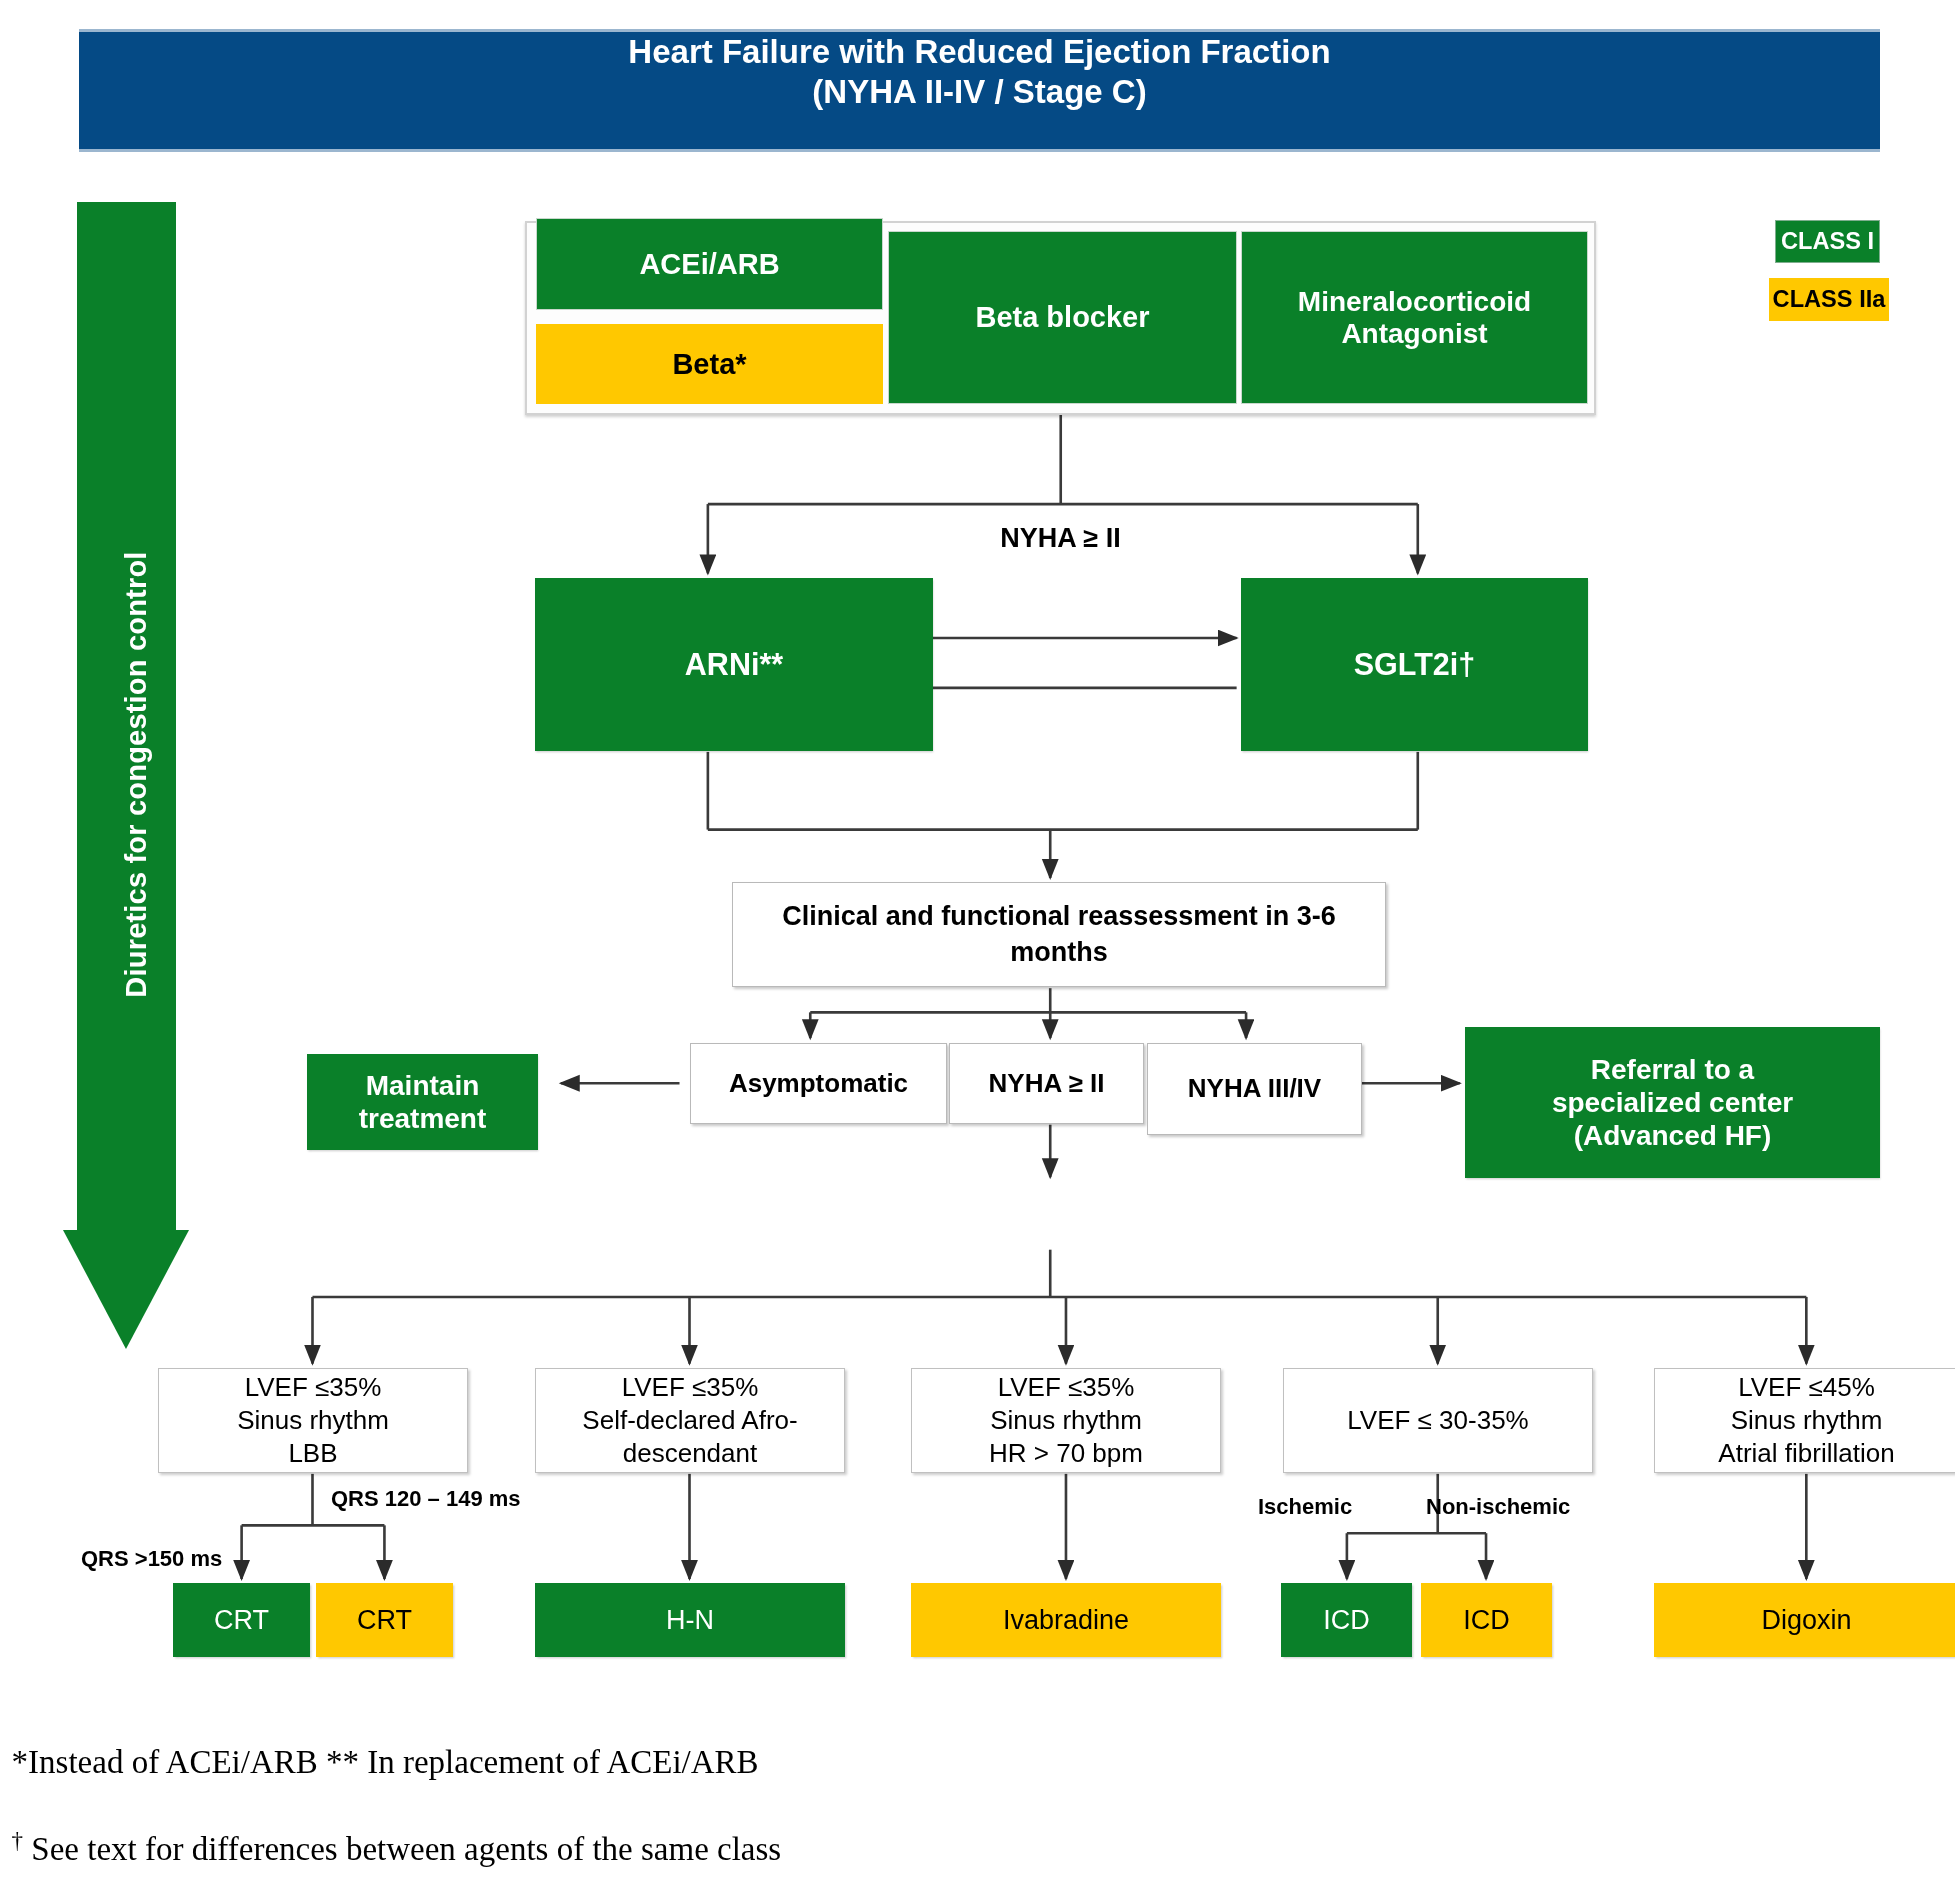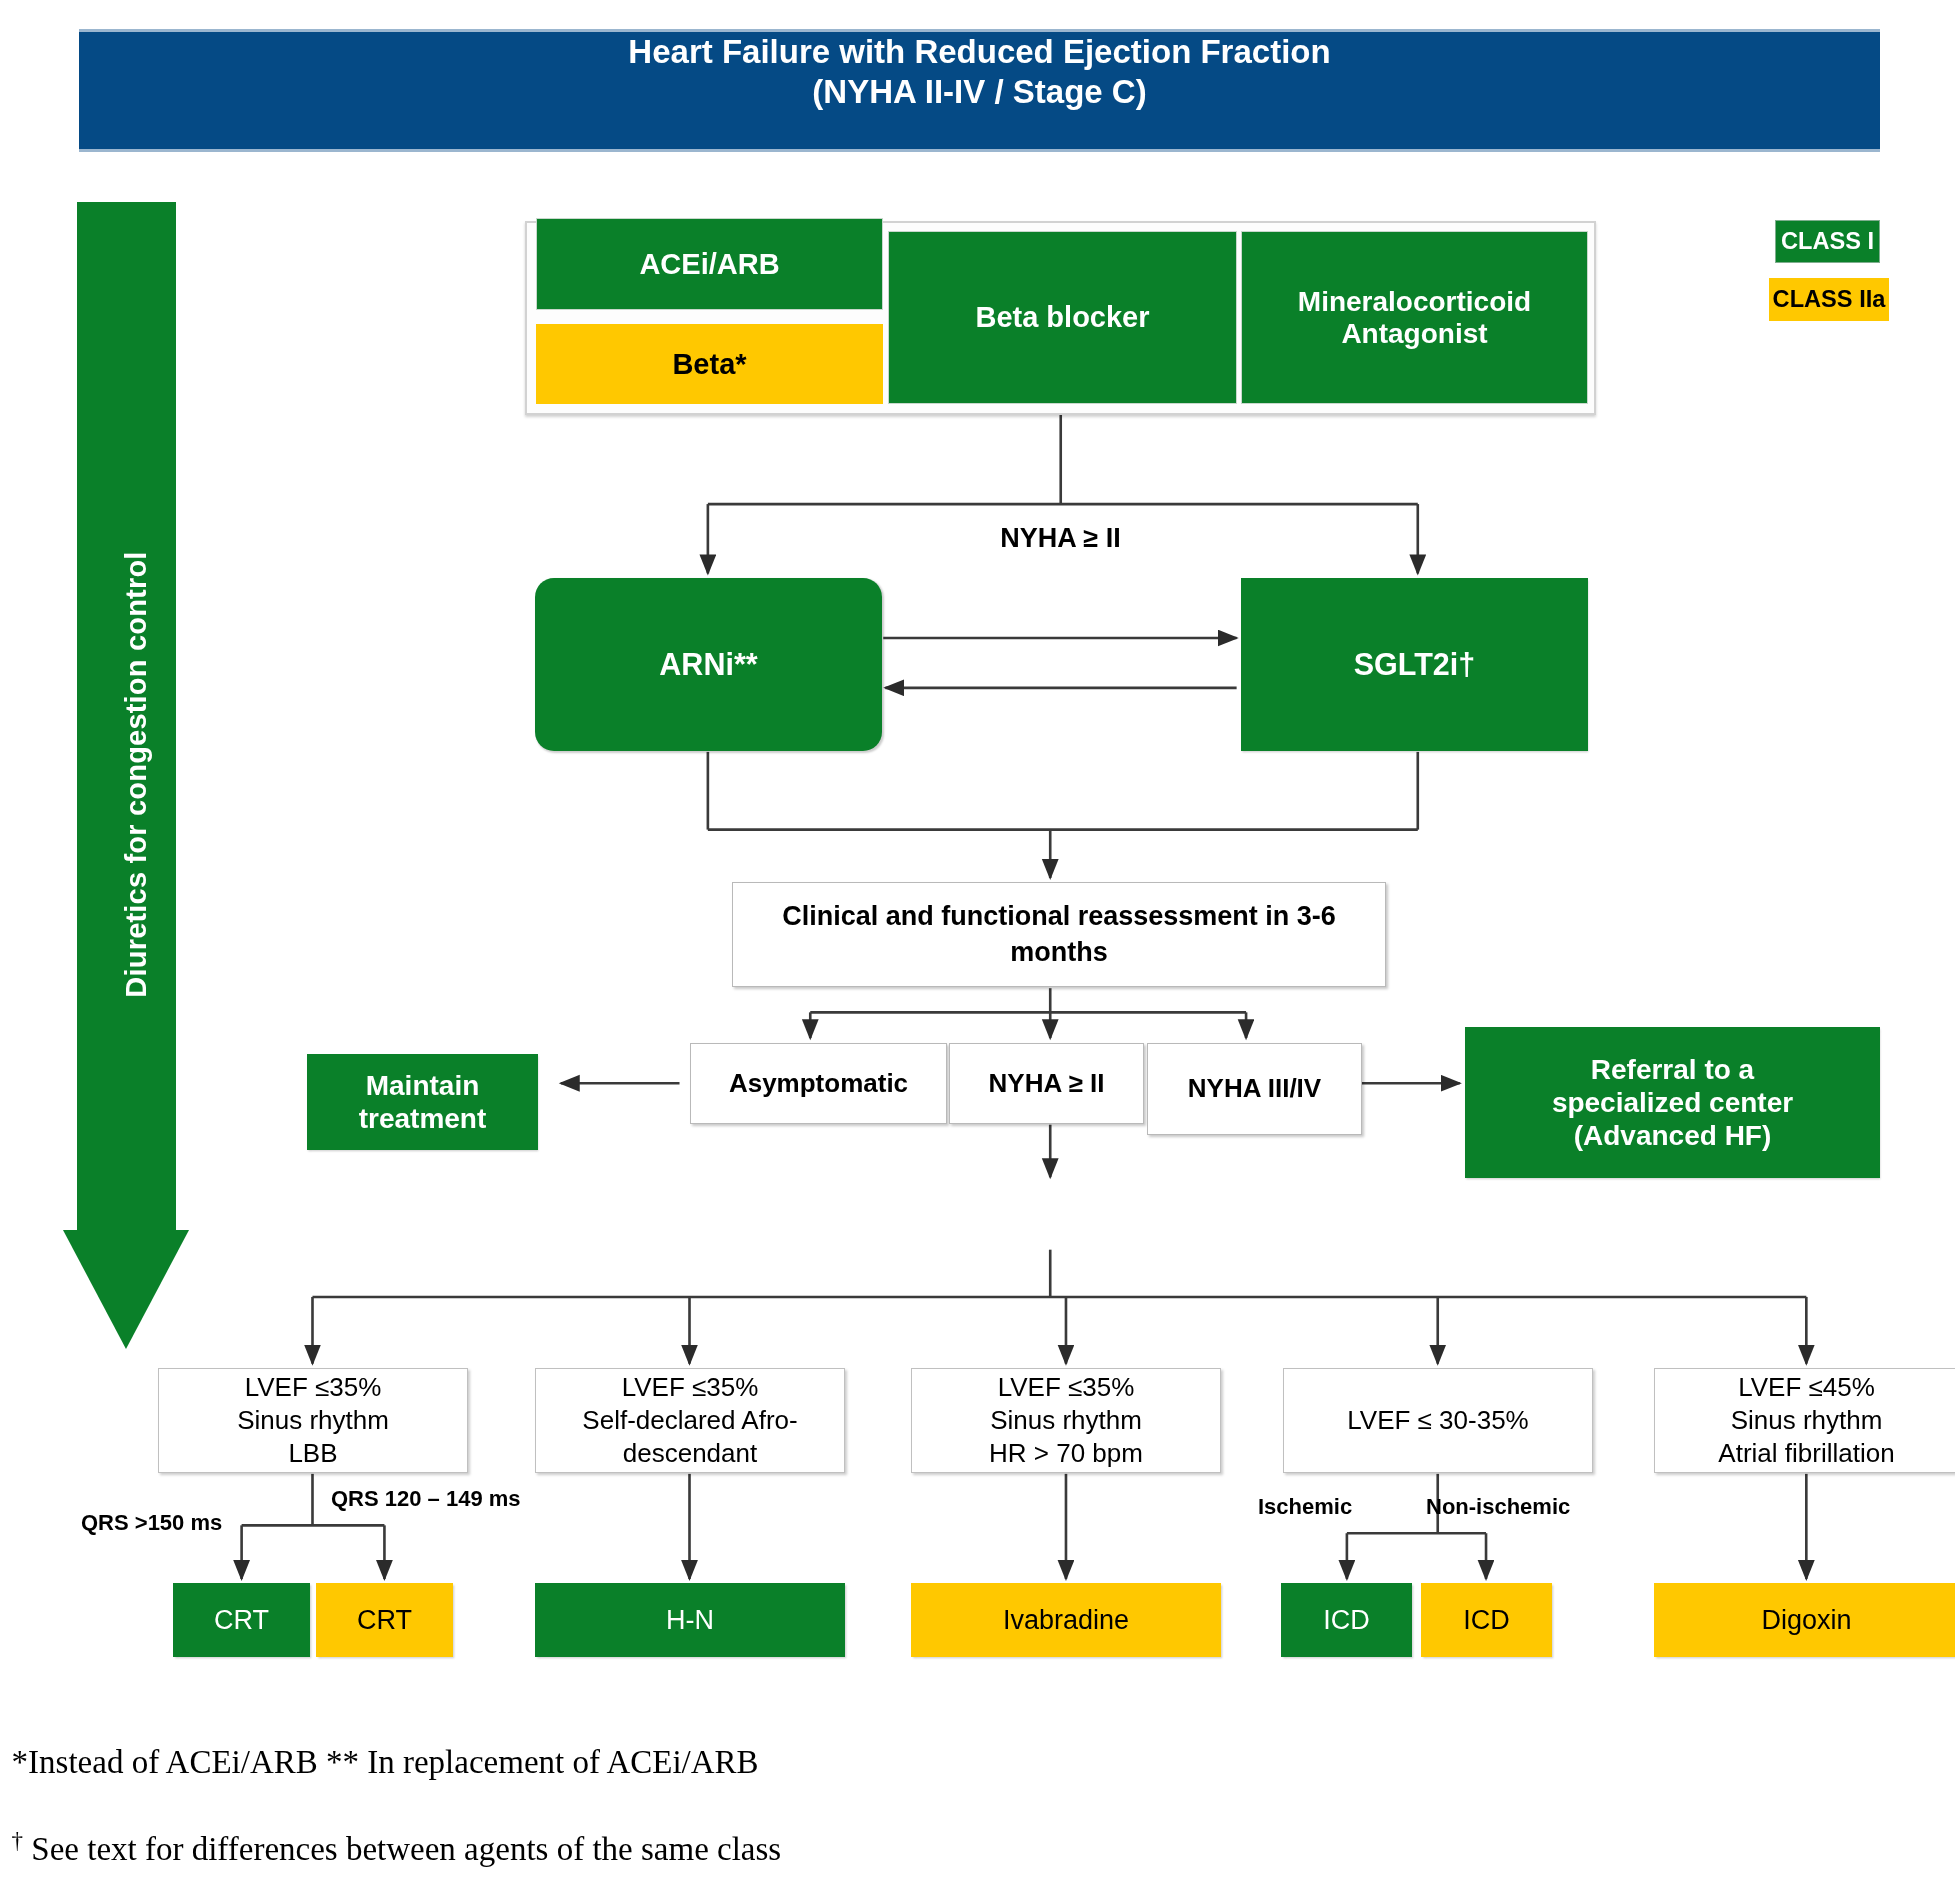--- a/index.html
+++ b/index.html
@@ -56,21 +56,21 @@
   #t-acei{left:536px;top:218px;width:347px;height:92px;background:#0a8029;color:#fff;font-size:29px;border:1.1px solid #c8d8cc;}
   #t-arni{left:536px;top:324px;width:347px;height:80px;background:#ffc800;color:#000;font-size:29px;}
   #t-beta{left:888px;top:231px;width:349px;height:173px;background:#0a8029;color:#fff;font-size:29px;border:1.1px solid #c8d8cc;}
   #t-mra{left:1241px;top:231px;width:347px;height:173px;background:#0a8029;color:#fff;font-size:28px;border:1.1px solid #c8d8cc;}
   #t-mra .ln,#t-beta .ln{display:block;}
 
   
   .gbox{position:absolute;box-sizing:border-box;background:#0a8029;color:#fff;font-weight:bold;
     display:flex;align-items:center;justify-content:center;text-align:center;line-height:1.18;
     box-shadow:1.1px 1.6px 2.1px rgba(0,0,0,.2);}
-  #b-arni2{left:535px;top:578px;width:347px;height:173px;font-size:30.5px;border-radius:19px;}
+  #b-arni2{left:535px;top:578px;width:398px;height:173px;font-size:30.5px;}
   #b-sglt2{left:1241px;top:578px;width:347px;height:173px;font-size:30.5px;}
 
   #lbl-nyha2{left:924px;top:523px;width:273px;height:31.5px;
     display:flex;align-items:center;justify-content:center;
     font-weight:bold;font-size:27px;color:#000;}
 
   
   .wbox{position:absolute;box-sizing:border-box;background:#ffffff;
     border:1.6px solid #b9b9b9;
     box-shadow:1.6px 2.1px 2.6px rgba(0,0,0,.22);
@@ -107,21 +107,21 @@
   #x-crt1{left:173px;top:1583px;width:137px;height:74px;}
   #x-crt2{left:316px;top:1583px;width:137px;height:74px;}
   #x-hn{left:535px;top:1583px;width:310px;height:74px;}
   #x-iva{left:911px;top:1583px;width:310px;height:74px;}
   #x-icd1{left:1281px;top:1583px;width:131px;height:74px;}
   #x-icd2{left:1421px;top:1583px;width:131px;height:74px;}
   #x-dig{left:1654px;top:1583px;width:305px;height:74px;}
 
   
   .elabel{position:absolute;font-size:22px;font-weight:bold;color:#000;white-space:nowrap;}
-  #lb-qrs150{left:81px;top:1510px;}
+  #lb-qrs150{left:81px;top:1546px;}
   #lb-qrs120{left:331px;top:1486px;}
   #lb-isch{left:1258px;top:1494px;}
   #lb-nonisch{left:1426px;top:1494px;}
 
   
   .foot{position:absolute;font-family:"Liberation Serif",serif;font-size:33px;color:#000;white-space:nowrap;}
   #f1{left:11.6px;top:1744px;}
   #f2{left:11.6px;top:1828px;}
   #f2 .sup{font-size:23px;vertical-align:super;}
 

